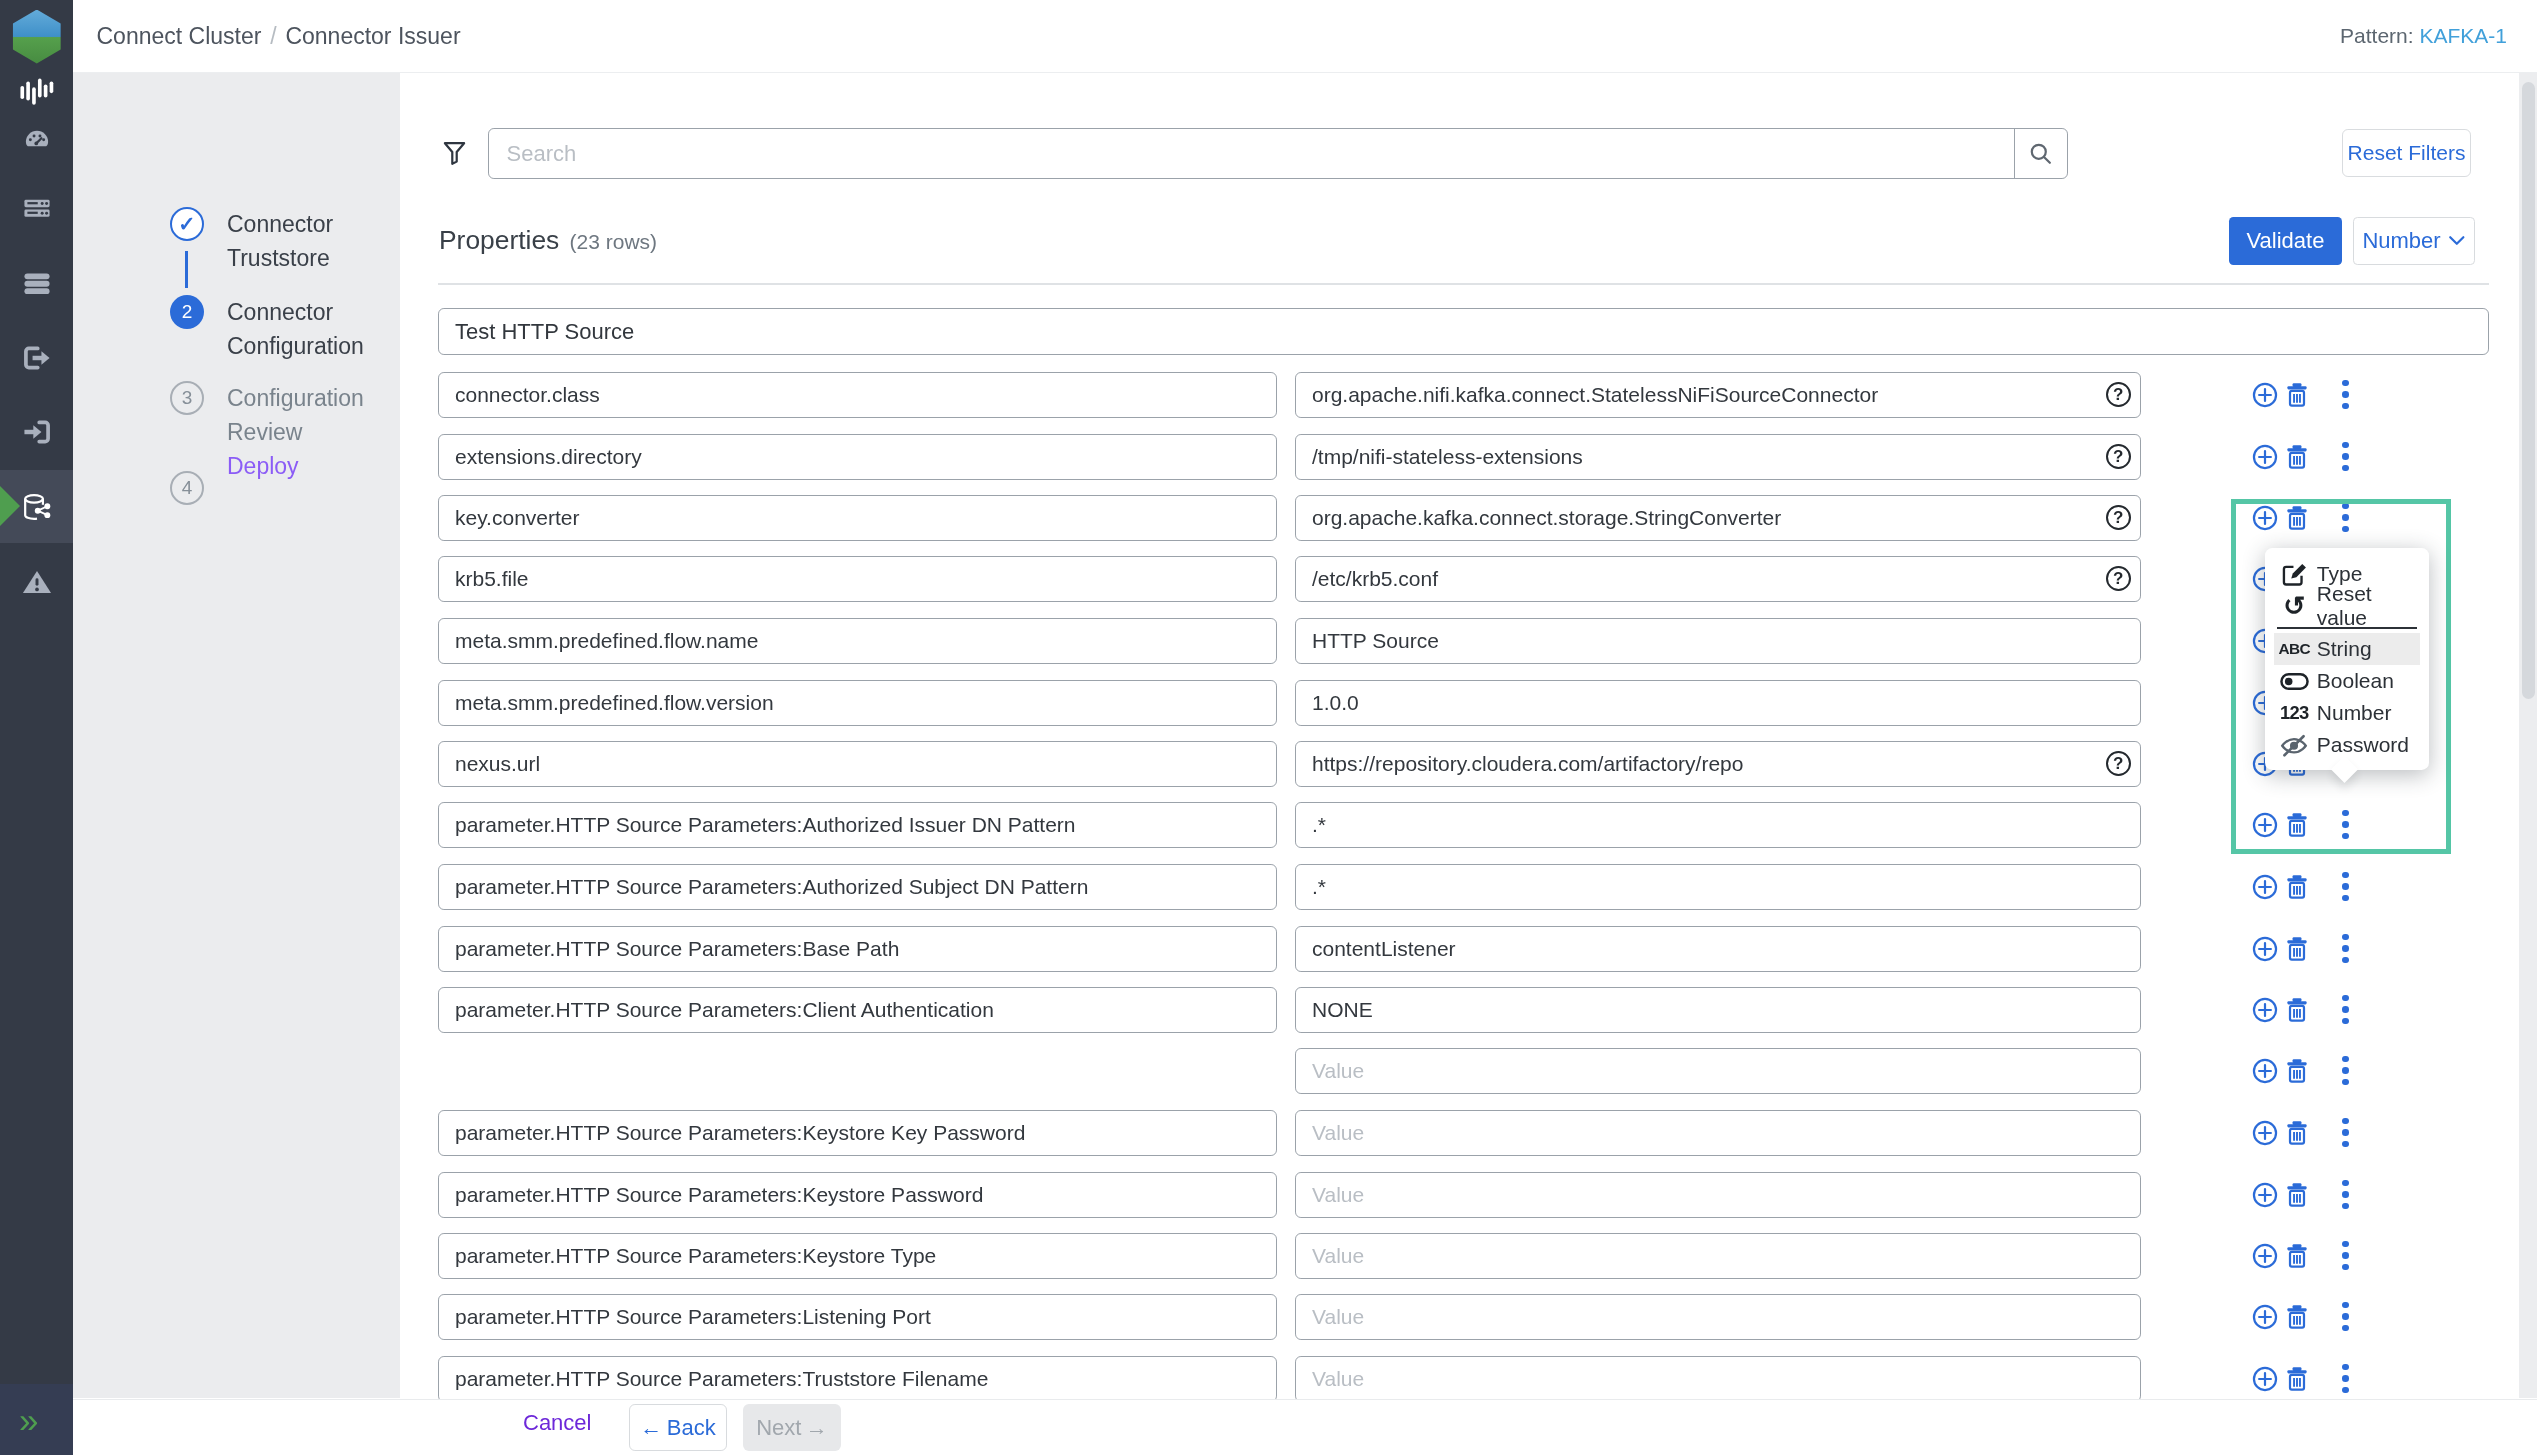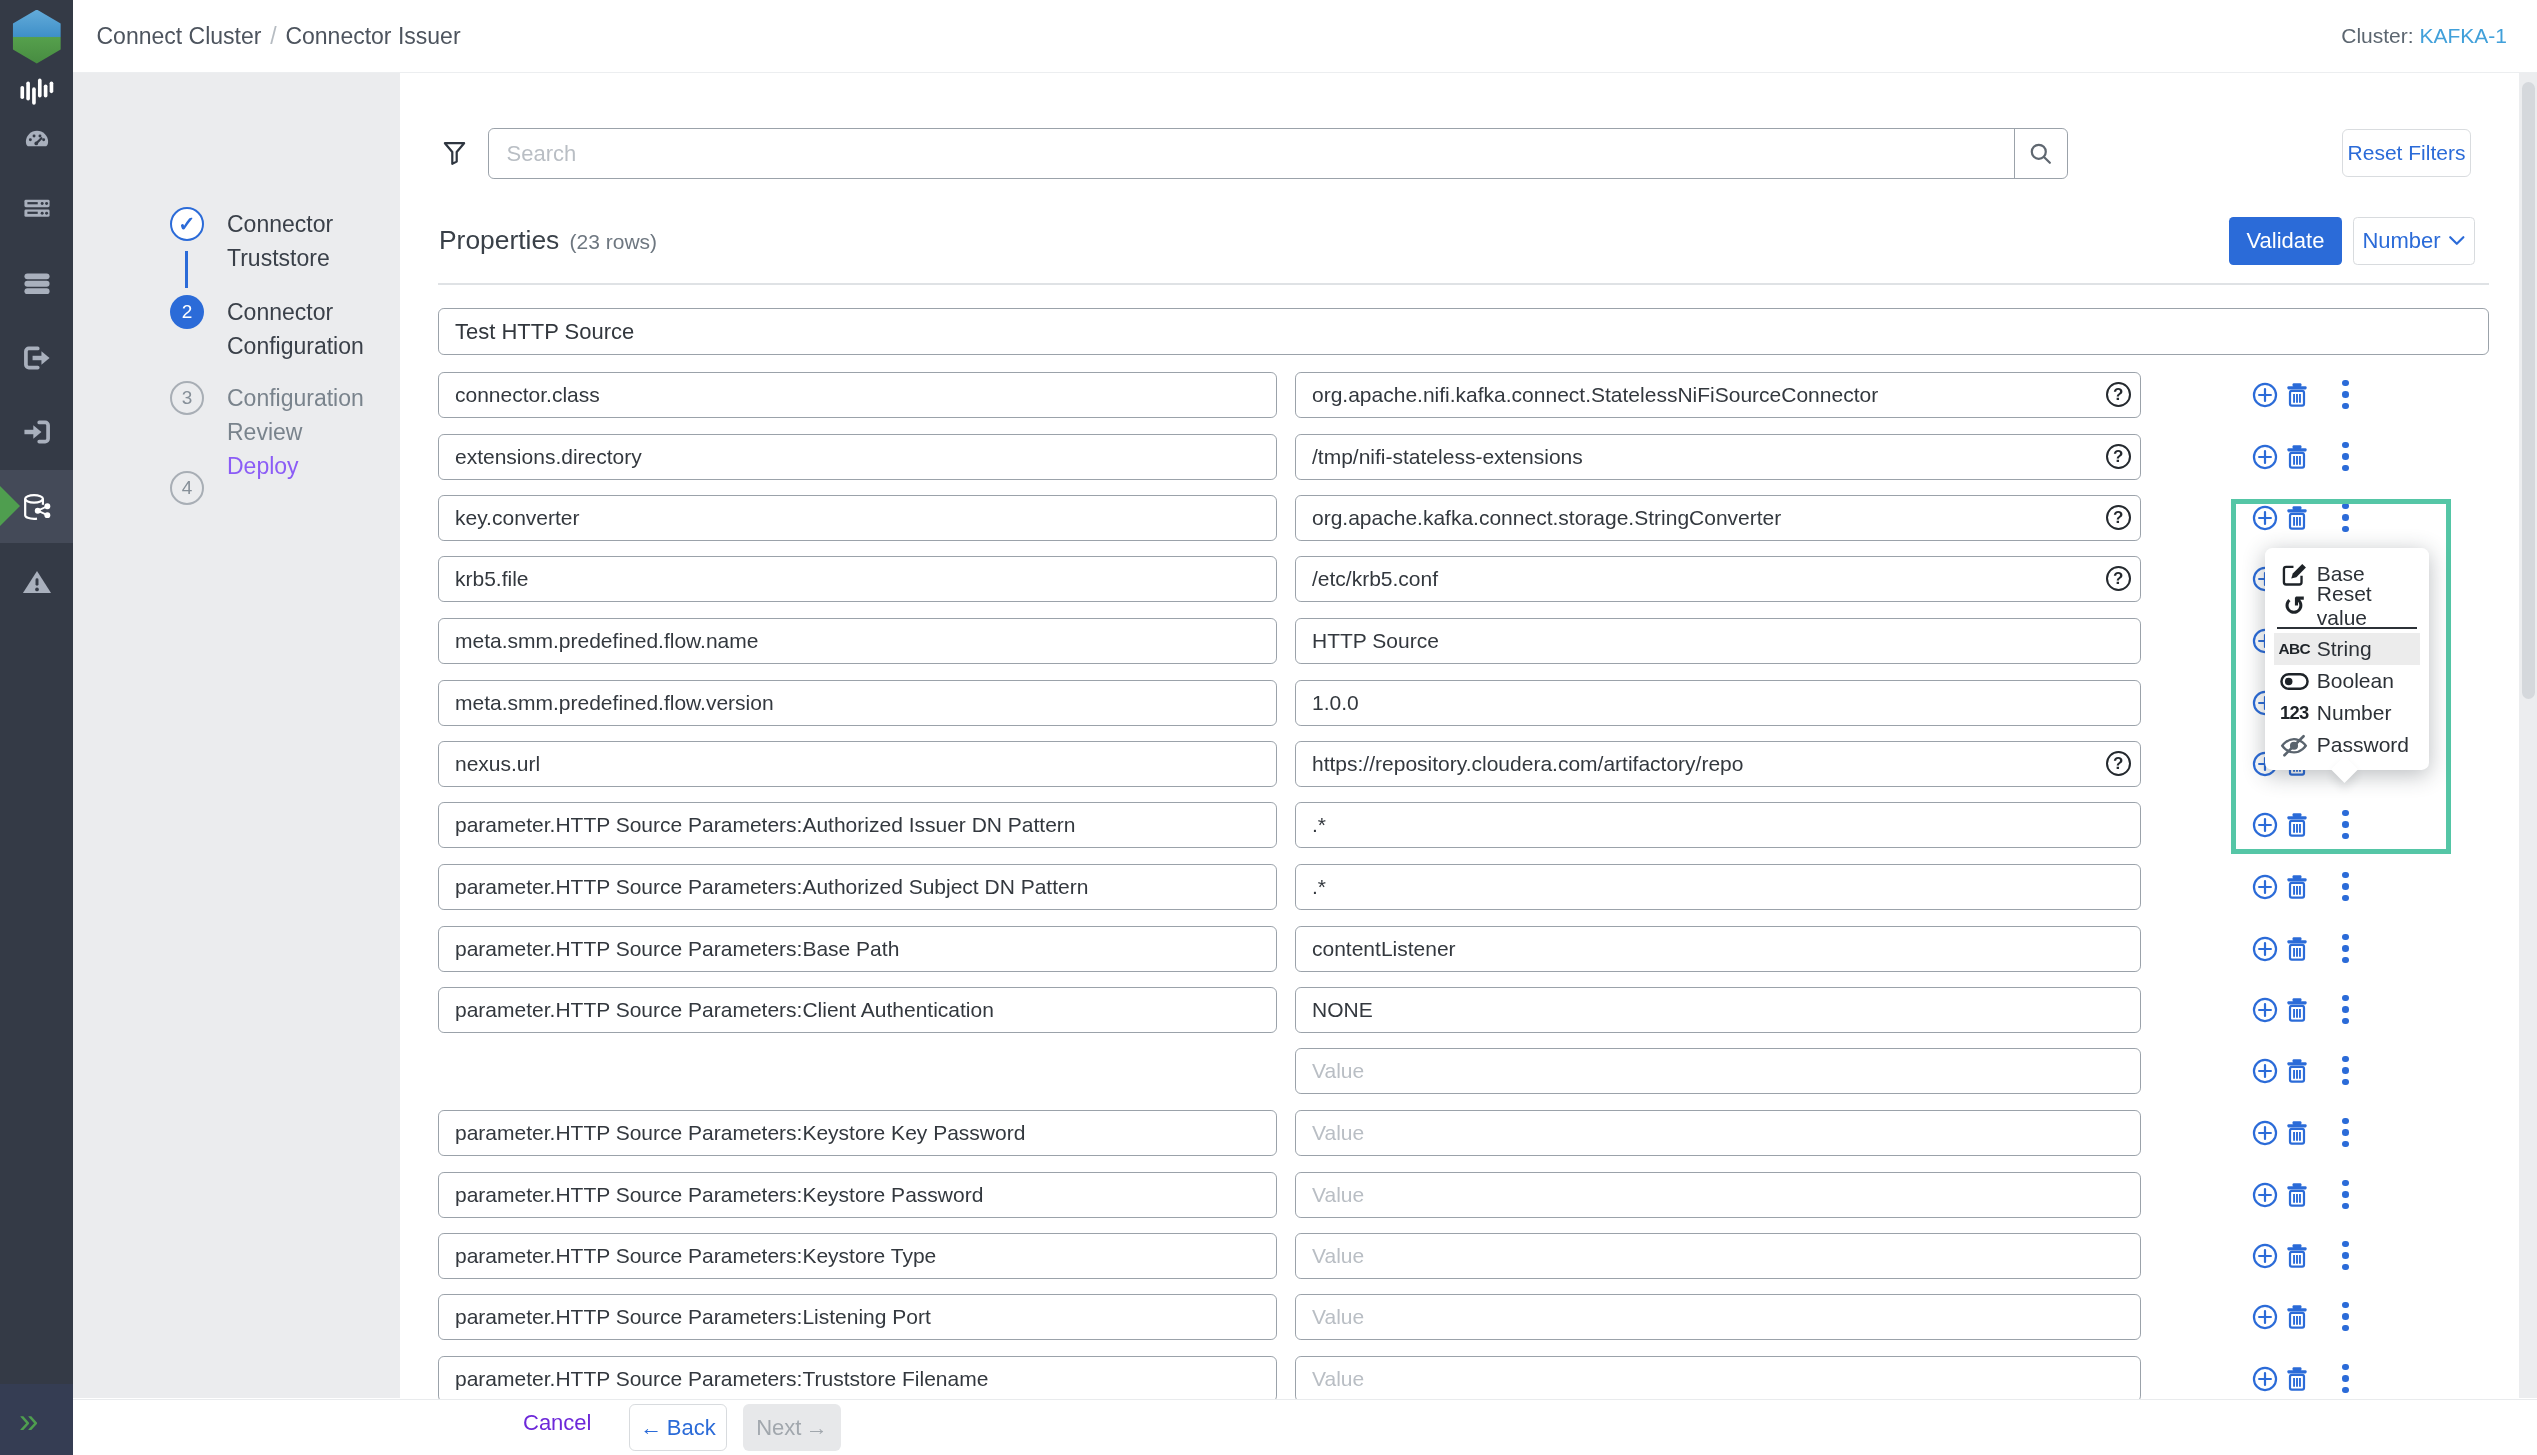--- a/index.html
+++ b/index.html
@@ -216,21 +216,21 @@
   <div class="expand-tile">
     <span>»</span>
   </div>
 </aside>
 
 <header class="topbar">
   <div class="breadcrumb">
     <span>Connect Cluster</span><span class="sep">/</span><span>Connector Issuer</span>
   </div>
   <div class="cluster">
-    <span>Cluster:</span>
+    <span>Pattern:</span>
     <span class="cluster-link">KAFKA-1</span>
   </div>
 </header>
 
 <nav class="stepper">
   <div class="step-circle c-done">
       <span>✓</span>
     </div>
   <div class="step-line"></div>
   <div class="step-circle c-active">
@@ -766,21 +766,21 @@
 <div class="annotation"></div>
 
 <div class="popup">
   <div class="menu-row">
     <span class="menu-ic">
       <svg width="26.4" height="26.4" viewBox="0 0 36 36">
           <path d="M28 20v9a3 3 0 0 1-3 3H7a3 3 0 0 1-3-3V11a3 3 0 0 1 3-3h10" fill="none" stroke="#1e2328" stroke-width="3.2"></path>
           <path d="M14 24l2-7 13-13 5 5-13 13z" fill="#1e2328"></path>
         </svg>
     </span>
-    <span>Base</span>
+    <span>Type</span>
   </div>
   <div class="menu-row">
     <span class="menu-ic glyph-reset">↺</span>
     <span>Reset value</span>
   </div>
   <div class="menu-divider"></div>
   <div class="menu-row selected">
     <span class="menu-ic glyph-abc">ABC</span>
     <span>String</span>
   </div>

